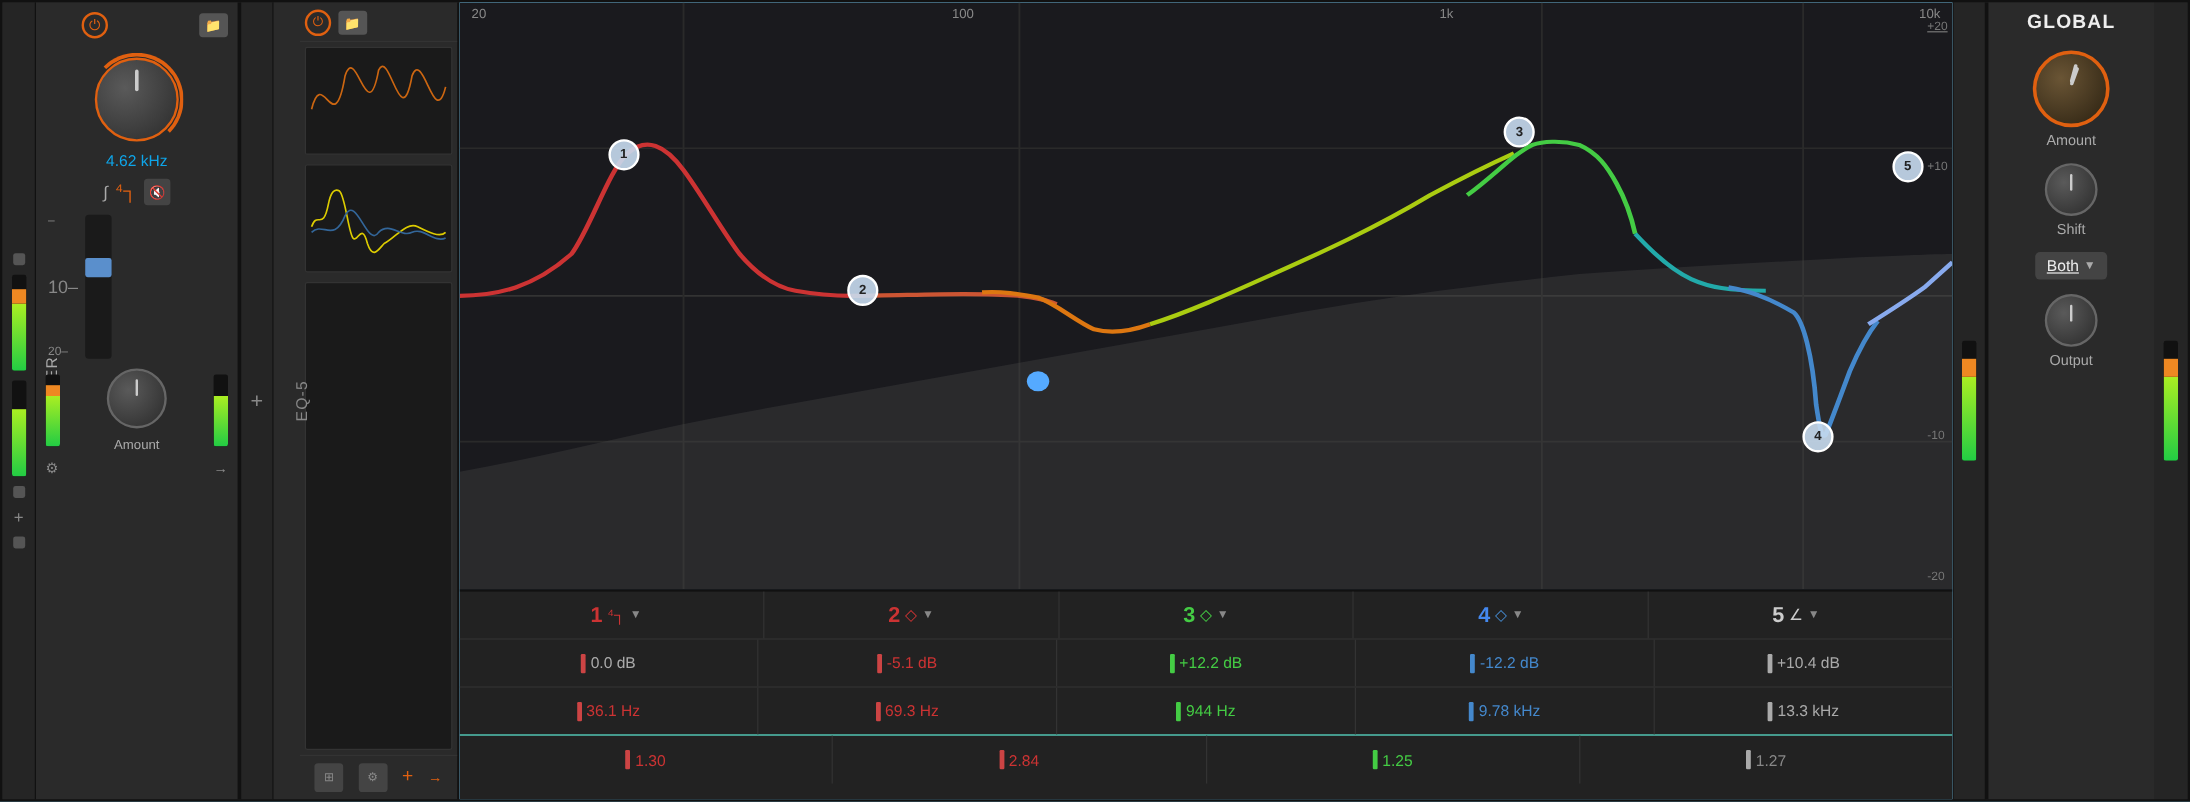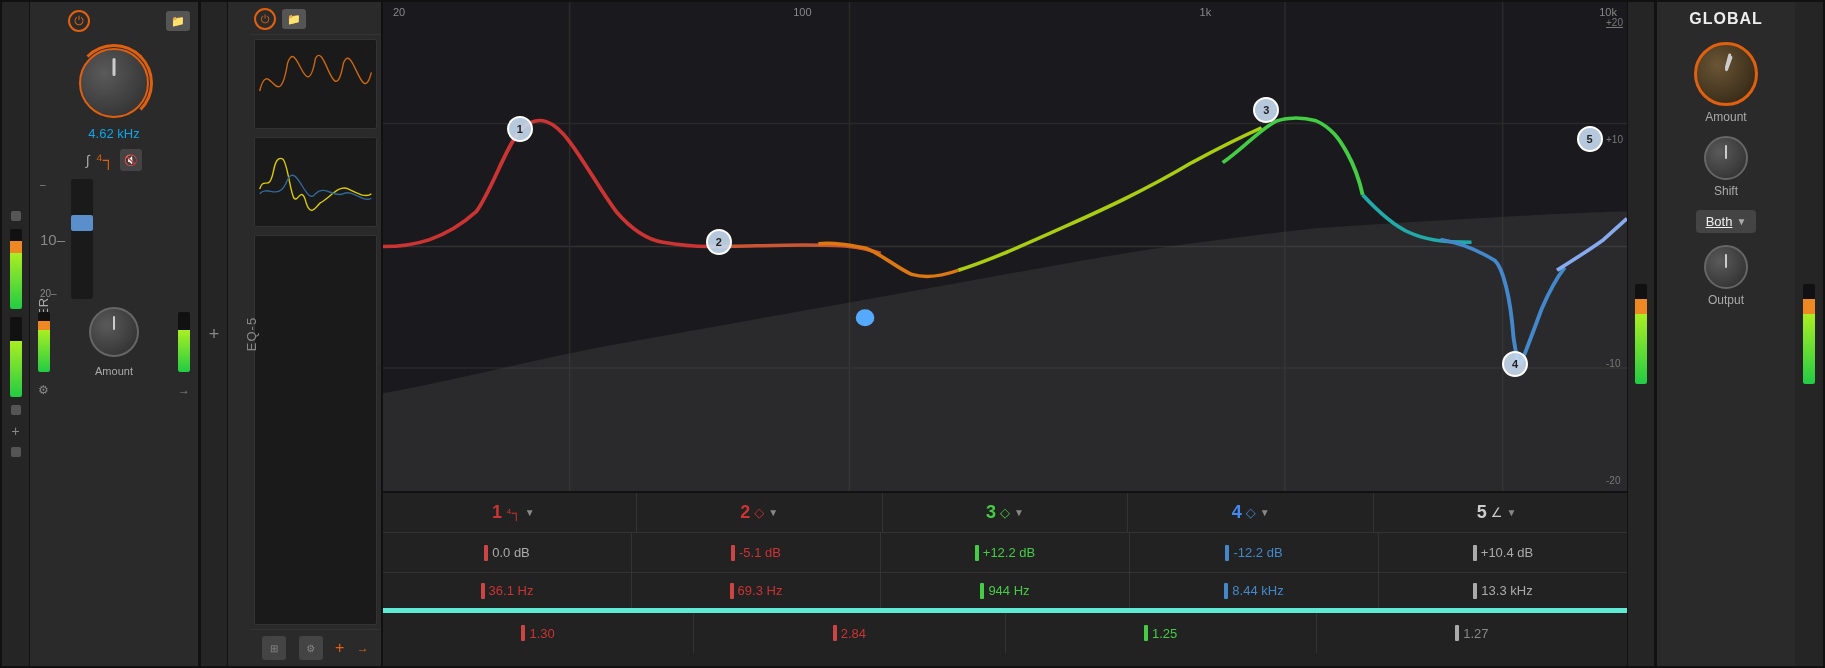--- a/index.html
+++ b/index.html
@@ -396,21 +396,21 @@
     .val-indicator {
       width: 4px;
       height: 16px;
       background: #555;
       border-radius: 1px;
     }
 
     .band-freq-row {
       display: flex;
       height: 40px;
-      border-bottom: 5px solid #5eead4;
+      border-bottom: 1px solid #5eead4;
     }
     .band-q-row {
       display: flex;
       height: 40px;
     }
 
     
     .right-strip-outer {
       width: 28px;
       background: #252525;
@@ -794,21 +794,21 @@
         <div class="band-val-section">
           <div class="val-indicator ind-2"></div>
           <span class="freq-2">69.3 Hz</span>
         </div>
         <div class="band-val-section">
           <div class="val-indicator ind-3"></div>
           <span class="freq-3">944 Hz</span>
         </div>
         <div class="band-val-section">
           <div class="val-indicator ind-4"></div>
-          <span class="freq-4">8.44 kHz</span>
+          <span class="freq-4">9.78 kHz</span>
         </div>
         <div class="band-val-section">
           <div class="val-indicator ind-5"></div>
           <span class="freq-5">13.3 kHz</span>
         </div>
       </div>
 
       <div class="band-q-row">
         <div class="band-val-section">
           <div class="val-indicator ind-1"></div>

